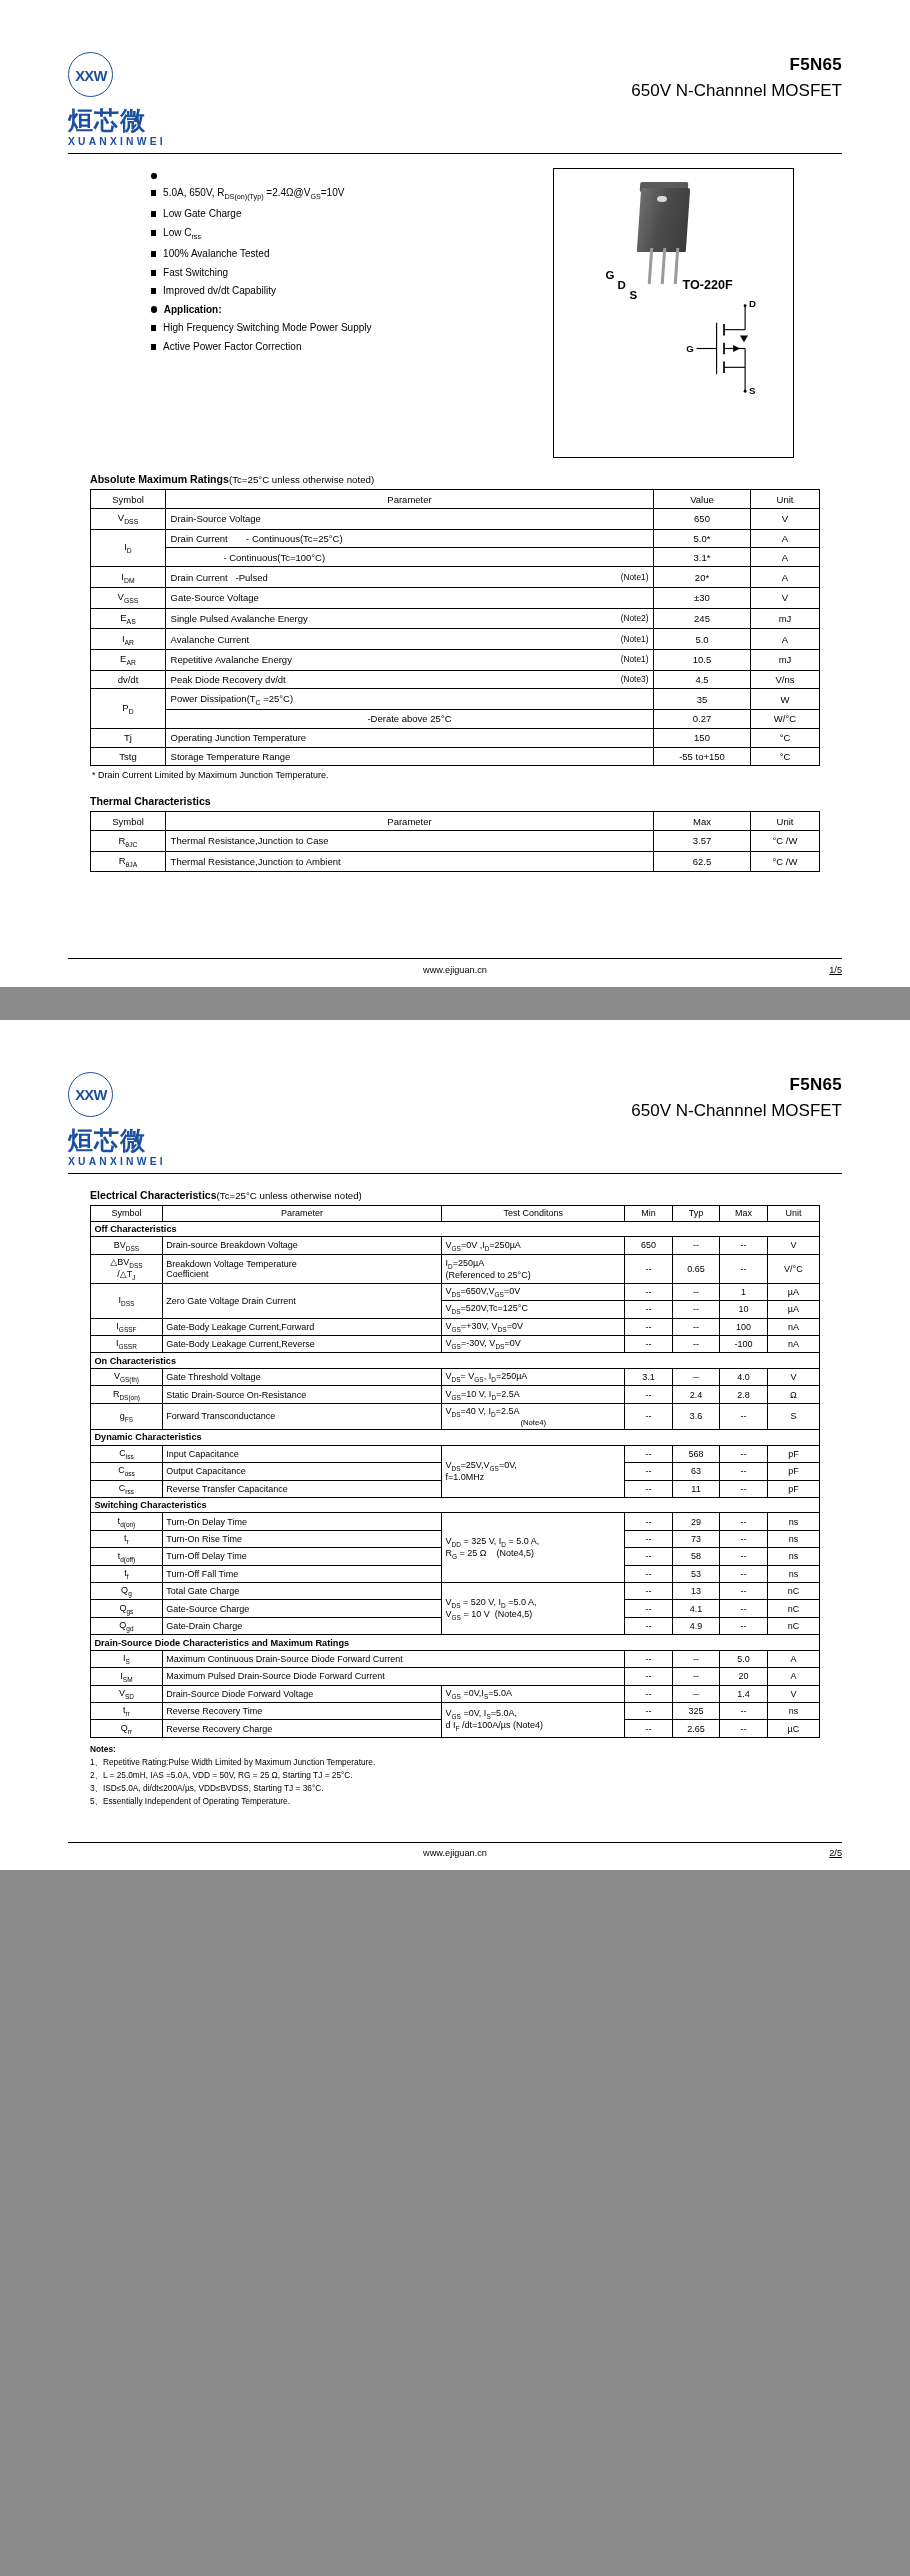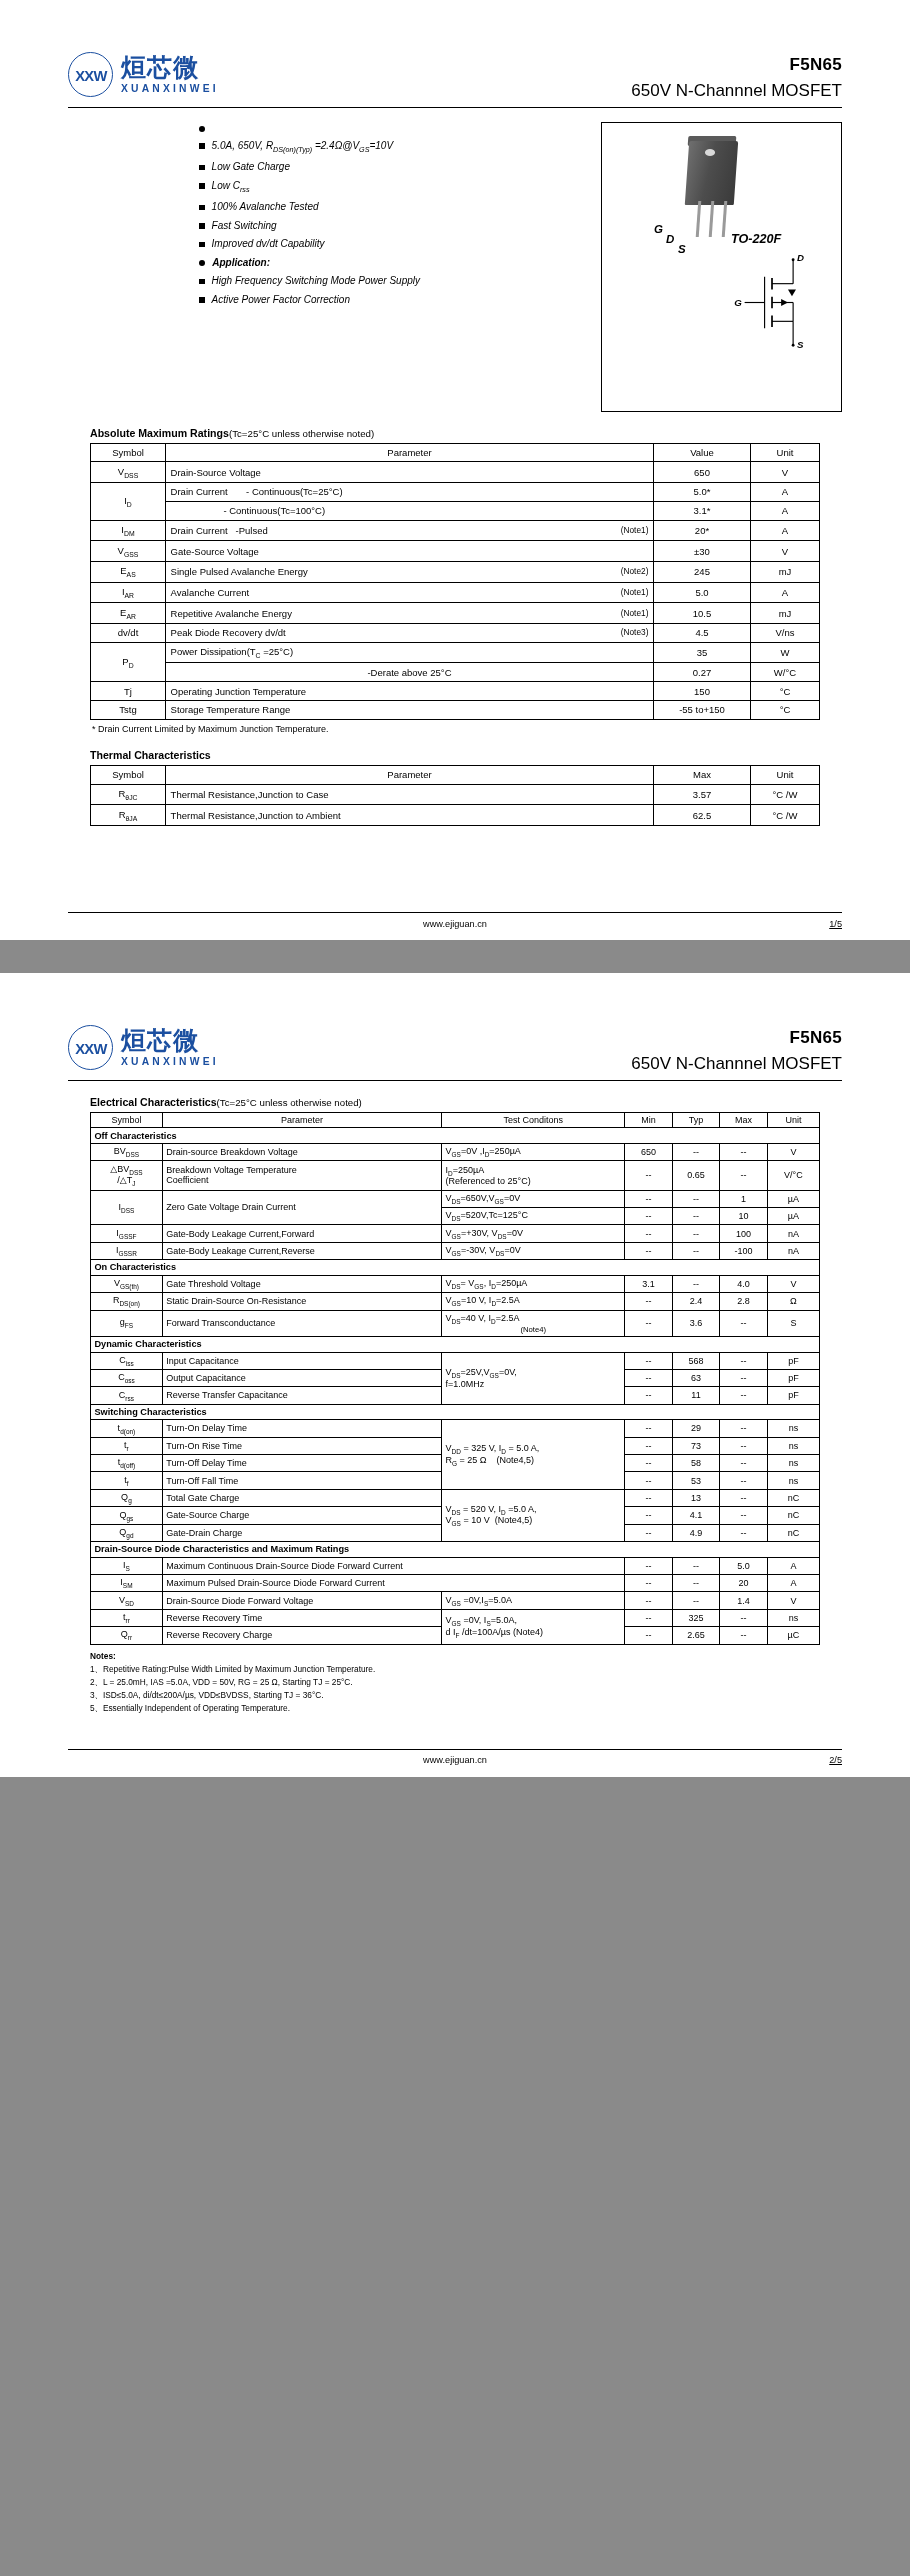--- a/index.html
+++ b/index.html
@@ -21,21 +21,21 @@
     padding: 26px 68px 11.5px 68px;
     position: relative;
   }
   
   .hdr {
     display: flex;
     align-items: flex-start;
     justify-content: space-between;
     padding-top: 26px;
   }
-  .logo-wrap { display: flex; align-items: flex-start; gap: 8px; }
+  .logo-wrap { display: flex; align-items: flex-start; gap: 8px; flex-direction: column; }
   .logo-mark {
     width: 45px; height: 45px;
     border: 1.7px solid #1b4fa0;
     border-radius: 50%;
     display: flex; align-items: center; justify-content: center;
     color: #1b4fa0;
     font-weight: bold;
     font-size: 17px;
     letter-spacing: -1.1px;
     flex: none;
@@ -56,23 +56,22 @@
     font-weight: bold;
   }
   .hdr-right { text-align: right; padding-top: 3.4px; }
   .part-no { font-size: 17px; font-weight: bold; color: #000; letter-spacing: 0.3px;}
   .part-desc { font-size: 17px; color: #000; margin-top: 5.7px; }
   .hdr-rule { border-bottom: 1.1px solid #000; margin-top: 5.7px; }
 
   
   .feature-row {
     display: flex;
-    justify-content: flex-end;
+    justify-content: center;
     margin-top: 13.8px;
-    font-style: italic;
   }
   .features { width: 436px; padding-left: 34px; padding-top: 4.6px;}
   .feat {
     font-size: 10px;
     color: #000;
     margin-bottom: 7.5px;
     display: flex;
     align-items: baseline;
   }
   .bullet-sq, .bullet-rd {

